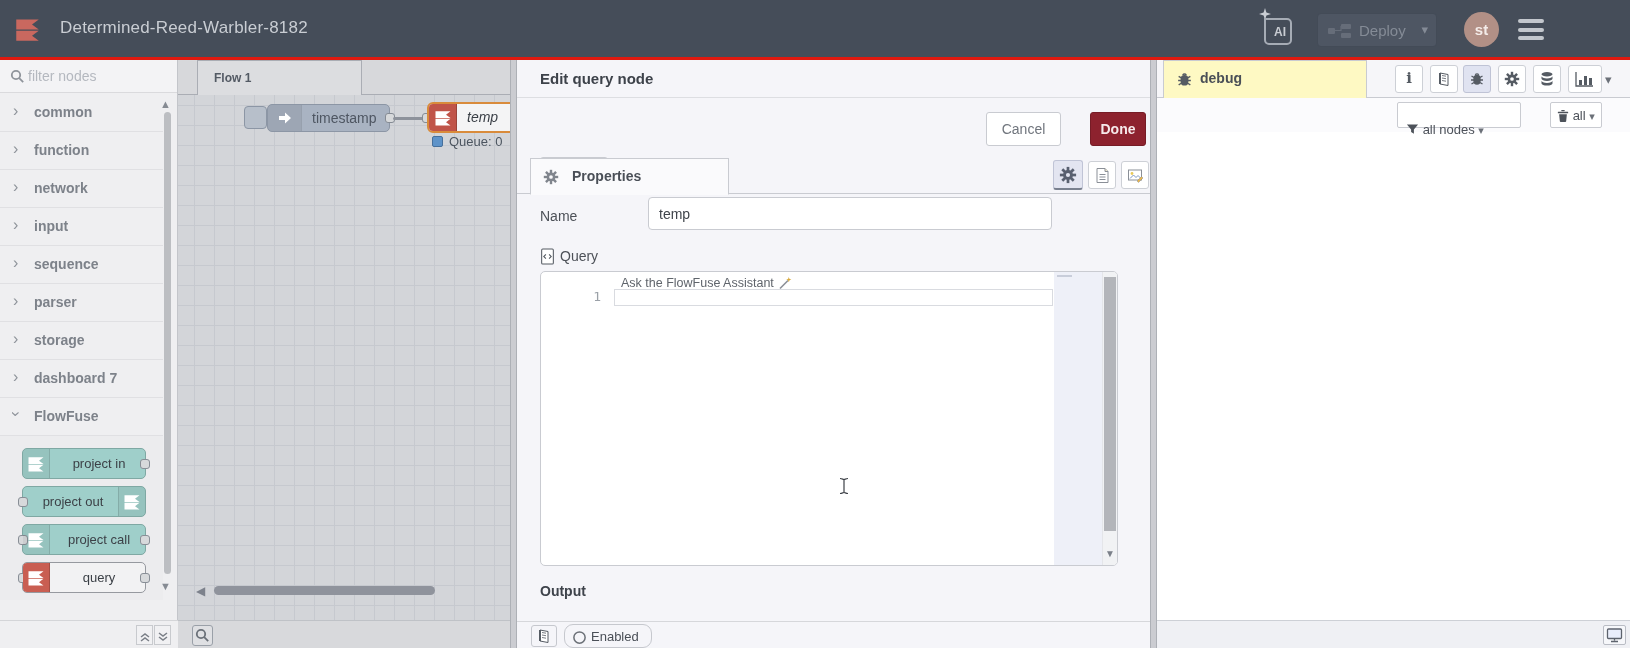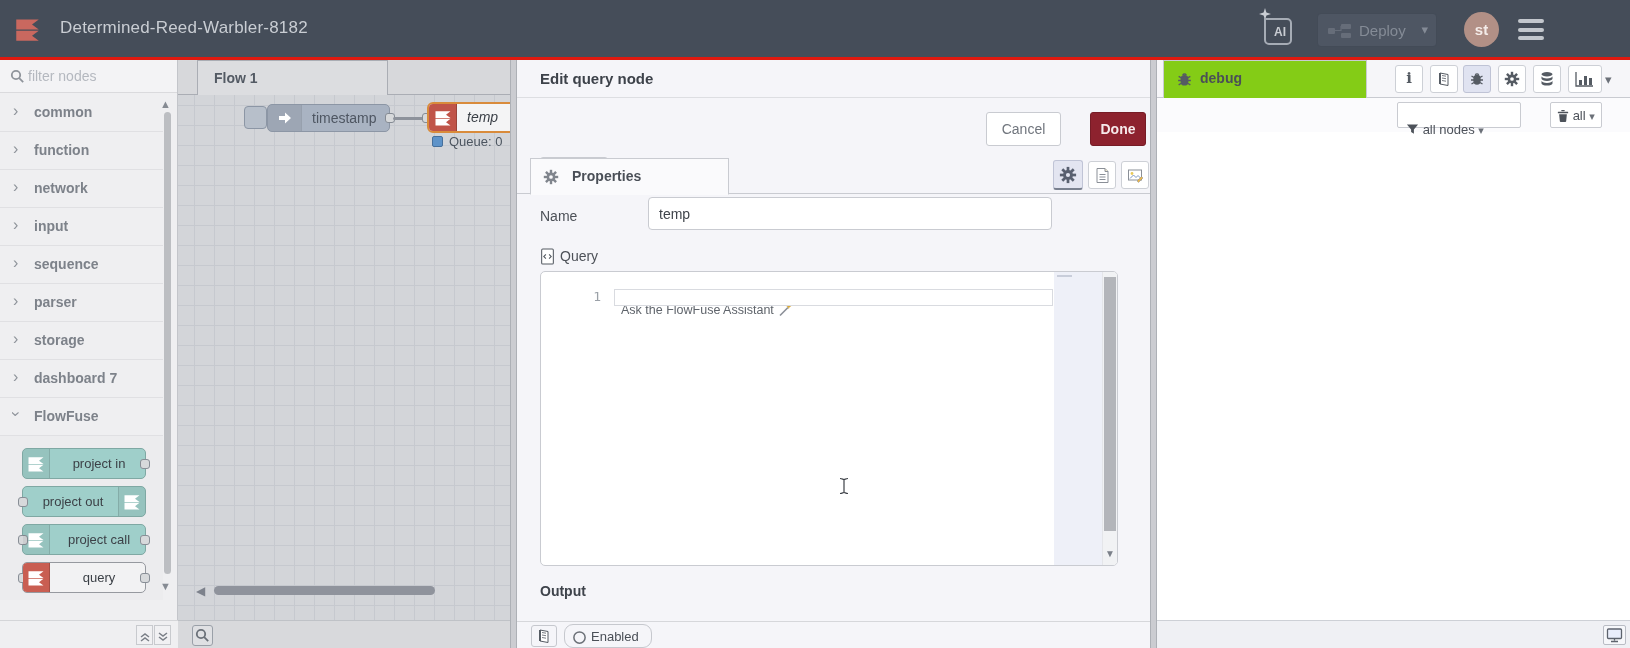--- a/index.html
+++ b/index.html
@@ -63,22 +63,22 @@
   .pal-footer { position:absolute; left:0; bottom:0; width:178px; height:28px;
                 background:#efeff1; border-top:1px solid #d4d5d8; }
   .pal-foot-btn { position:absolute; top:4px; width:17px; height:20px; background:#f1f1f3;
                   border:1px solid #c8cace; text-align:center; padding-top:3px; cursor:pointer; }
 
   
   .canvas { position:absolute; left:178px; top:60px; width:339px; bottom:0; overflow:hidden;
             background:#d3d5d9; }
   .tabbar { position:absolute; left:0; top:0; width:100%; height:35px; background:#d7d8db;
             border-bottom:1px solid #aaadb4; }
-  .flowtab { position:absolute; left:19px; top:0; width:191px; height:35px; background:#dcdde0;
-             border:1px solid #aaadb4; border-bottom:none; font-size:14px; font-weight:600;
+  .flowtab { position:absolute; left:19px; top:0; width:165px; height:35px; background:#dcdde0;
+             border:1px solid #aaadb4; border-bottom:none; font-size:12px; font-weight:600;
              color:#535a64; line-height:34px; padding-left:16px; cursor:pointer; }
   .grid { position:absolute; left:0; top:35px; right:0; bottom:28px;
           background-image:linear-gradient(#c6c9cf 1px, transparent 1px),
                            linear-gradient(90deg,#c6c9cf 1px, transparent 1px);
           background-size:20px 20px; background-position:-4px 10px; }
   .inject-btn { position:absolute; left:66px; top:46px; width:23px; height:23px; border-radius:4px;
                 background:#b7bfca; border:1px solid #8c96a5; cursor:pointer; }
   .inject-node { position:absolute; left:89px; top:44px; width:123px; height:28px; border-radius:5px;
                  background:#a9b3c2; border:1px solid #8c96a5; cursor:grab; }
   .inject-node .iic { position:absolute; left:0; top:0; bottom:0; width:34px;
@@ -135,21 +135,21 @@
                 border:1px solid #c9cbd1; border-radius:4px; padding:0 10px; font-size:14px;
                 color:#3f444b; outline:none; font-family:"Liberation Sans",sans-serif; }
   .f-query { position:absolute; left:23px; top:53px; height:18px; }
   .f-query svg { position:absolute; left:0; top:0; }
   .f-query .l { position:absolute; left:20px; top:0px; font-size:14px; color:#4d5158; white-space:nowrap; }
   .editor { position:absolute; left:23px; top:76px; width:578px; height:295px; background:#fff;
             border:1px solid #c9cbd1; border-radius:5px; overflow:hidden; cursor:text; }
   .ed-lineno { position:absolute; left:0; top:17px; width:60px; height:17px; text-align:right;
                font-family:"DejaVu Sans Mono", monospace; font-size:13px; color:#9ba1a8; }
   .ed-assist { position:absolute; left:80px; top:1px; height:16px; font-size:12.5px; color:#5f646b;
-               white-space:nowrap;margin-top:27px; }
+               white-space:nowrap; }
   .ed-assist svg { position:relative; top:3px; left:4px; }
   .ed-curline { position:absolute; left:73px; right:64px; top:17px; height:17px;
                 border:1px solid #d9dbe0; background:#fff; }
   .ed-minimap { position:absolute; right:15px; top:0; bottom:0; width:48px; background:#eef0f8; }
   .ed-minimap i { position:absolute; left:3px; top:3px; width:15px; height:2px; background:#c8cdda; }
   .ed-scroll { position:absolute; right:0; top:0; bottom:0; width:15px; background:#f1f2f4;
                border-left:1px solid #e4e5e9; cursor:pointer; }
   .ed-thumb { position:absolute; left:1px; right:1px; top:5px; bottom:34px; background:#b3b5ba; }
   .ed-down { position:absolute; left:2px; bottom:6px; font-size:10px; color:#7b8089; }
   .cursor-ibeam { position:absolute; left:297px; top:205px; }
@@ -161,21 +161,21 @@
   .tf-book svg { position:absolute; left:4px; top:2px; }
   .tf-enabled { position:absolute; left:47px; top:2px; width:88px; height:24px; background:#f5f5f9;
                 border:1px solid #c6c8ce; border-radius:9px; cursor:pointer; }
   .tf-enabled svg { position:absolute; left:7px; top:5px; }
   .tf-enabled .l { position:absolute; left:26px; top:4px; font-size:13px; color:#4a4f57; }
 
   
   .sidebar { position:absolute; left:1157px; top:60px; width:473px; bottom:0; background:#fff; }
   .side-tabs { position:absolute; left:0; top:0; width:100%; height:38px; background:#f6f6f9;
                border-bottom:1px solid #c9cbd1; }
-  .debug-tab { position:absolute; left:6px; top:0; width:204px; height:38px; background:#84cc16;
+  .debug-tab { position:absolute; left:6px; top:0; width:204px; height:38px; background:#fef9c3;
                border:1px solid #c9cbd1; border-bottom:none; z-index:2; cursor:pointer; }
   .debug-tab svg { position:absolute; left:12px; top:10px; }
   .debug-tab .l { position:absolute; left:36px; top:9px; font-size:14px; font-weight:bold; color:#4a4f57; }
   .sb-btn { position:absolute; top:5px; width:28px; height:28px; background:#fff;
             border:1px solid #cdd0d6; border-radius:3px; cursor:pointer; }
   .sb-btn svg { position:absolute; left:5px; top:5px; }
   .sb-btn.sel { background:#e0e3f1; border-color:#bfc3d5; }
   .sb-btn .info { position:absolute; left:0; top:3px; width:100%; text-align:center;
                   font-family:"DejaVu Serif", serif; font-weight:bold; font-size:15px; color:#555b63; }
   .sb-caret { position:absolute; left:448px; top:12px; font-size:13px; color:#6b7078; cursor:pointer; }

